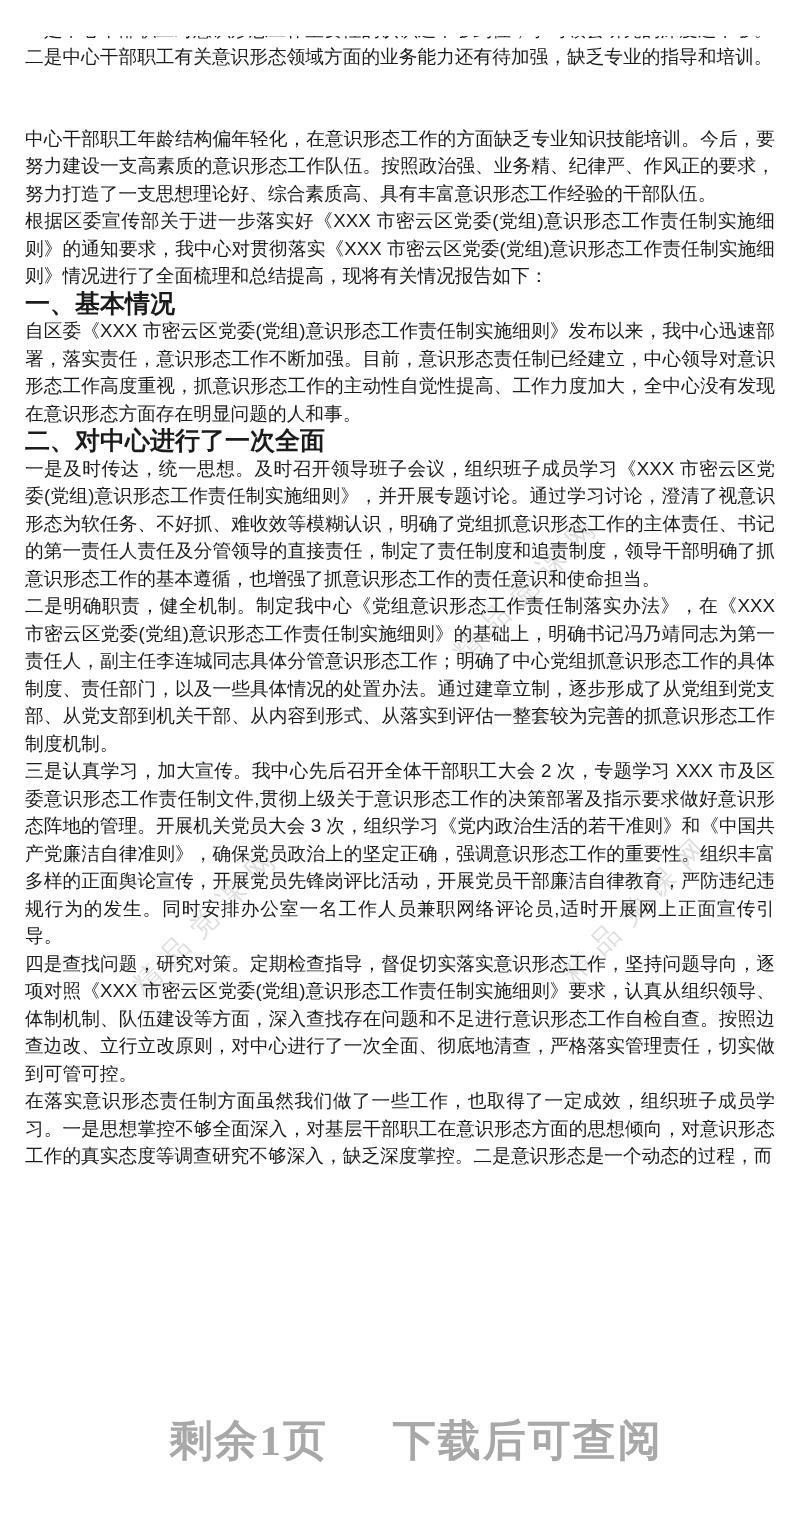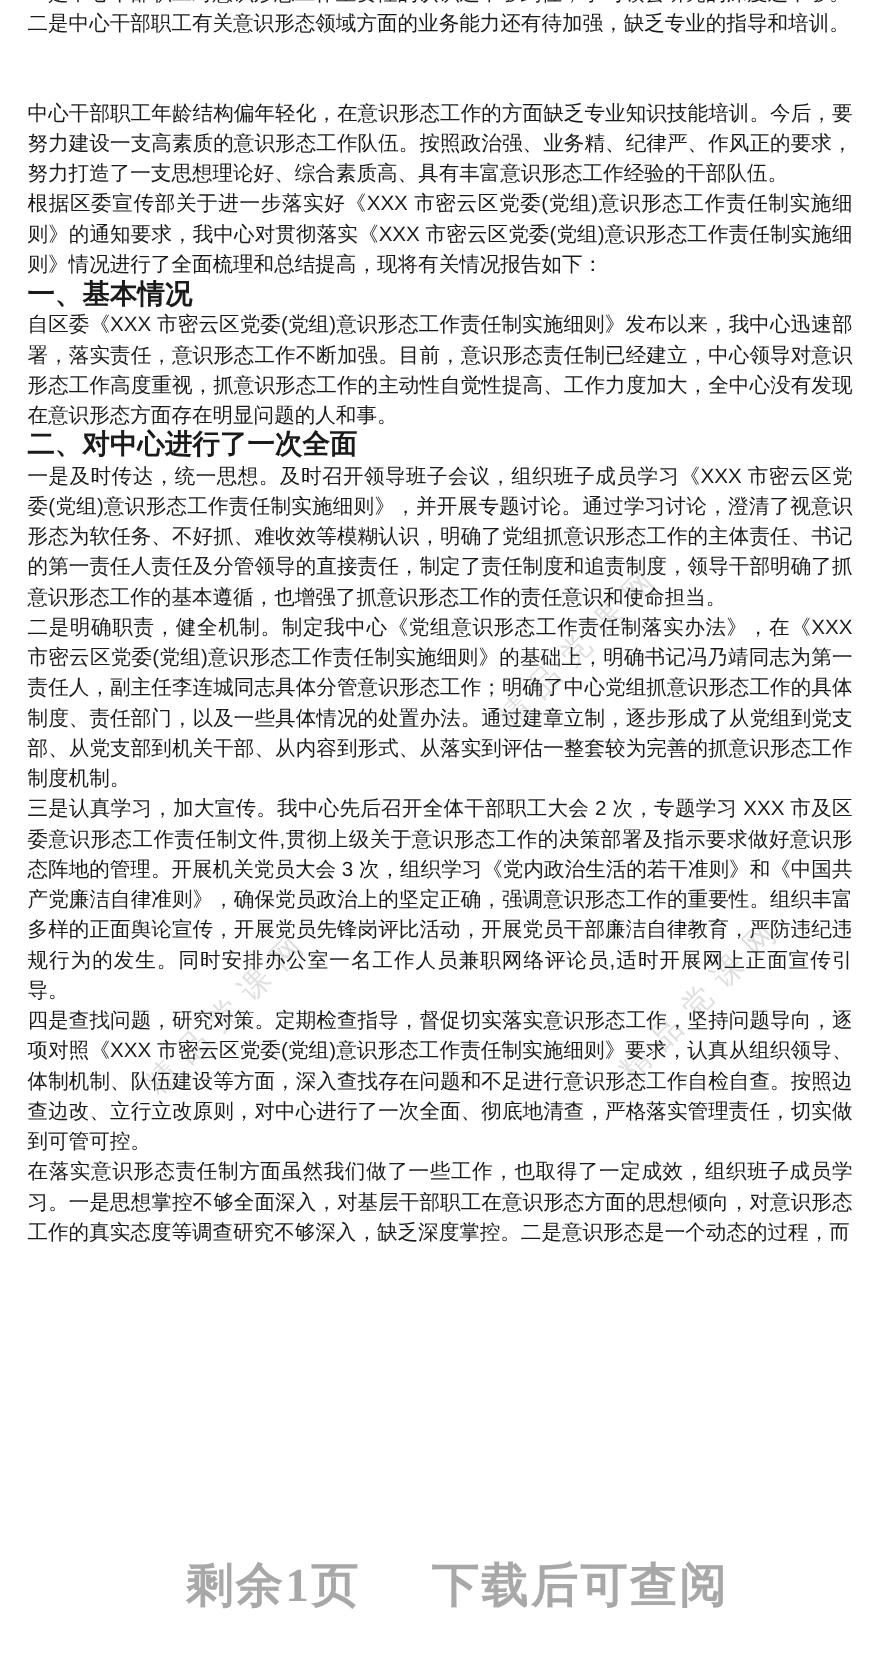--- a/index.html
+++ b/index.html
@@ -29,20 +29,21 @@
     white-space: nowrap;
     pointer-events: none;
   }
   .wm-a { left: 428px; top: 568px; }
   .wm-b { left: 108px; top: 900px; }
   .wm-c { left: 538px; top: 888px; }
   .content {
     position: relative;
     z-index: 2;
     padding: 0 25px;
+    margin-top: 36px;
   }
   .clip {
     height: 7px;
     overflow: hidden;
   }
   .clip .para { margin-top: -20.5px; }
   .para {
     margin: 0;
     font-size: 18.7px;
     line-height: 27.5px;

